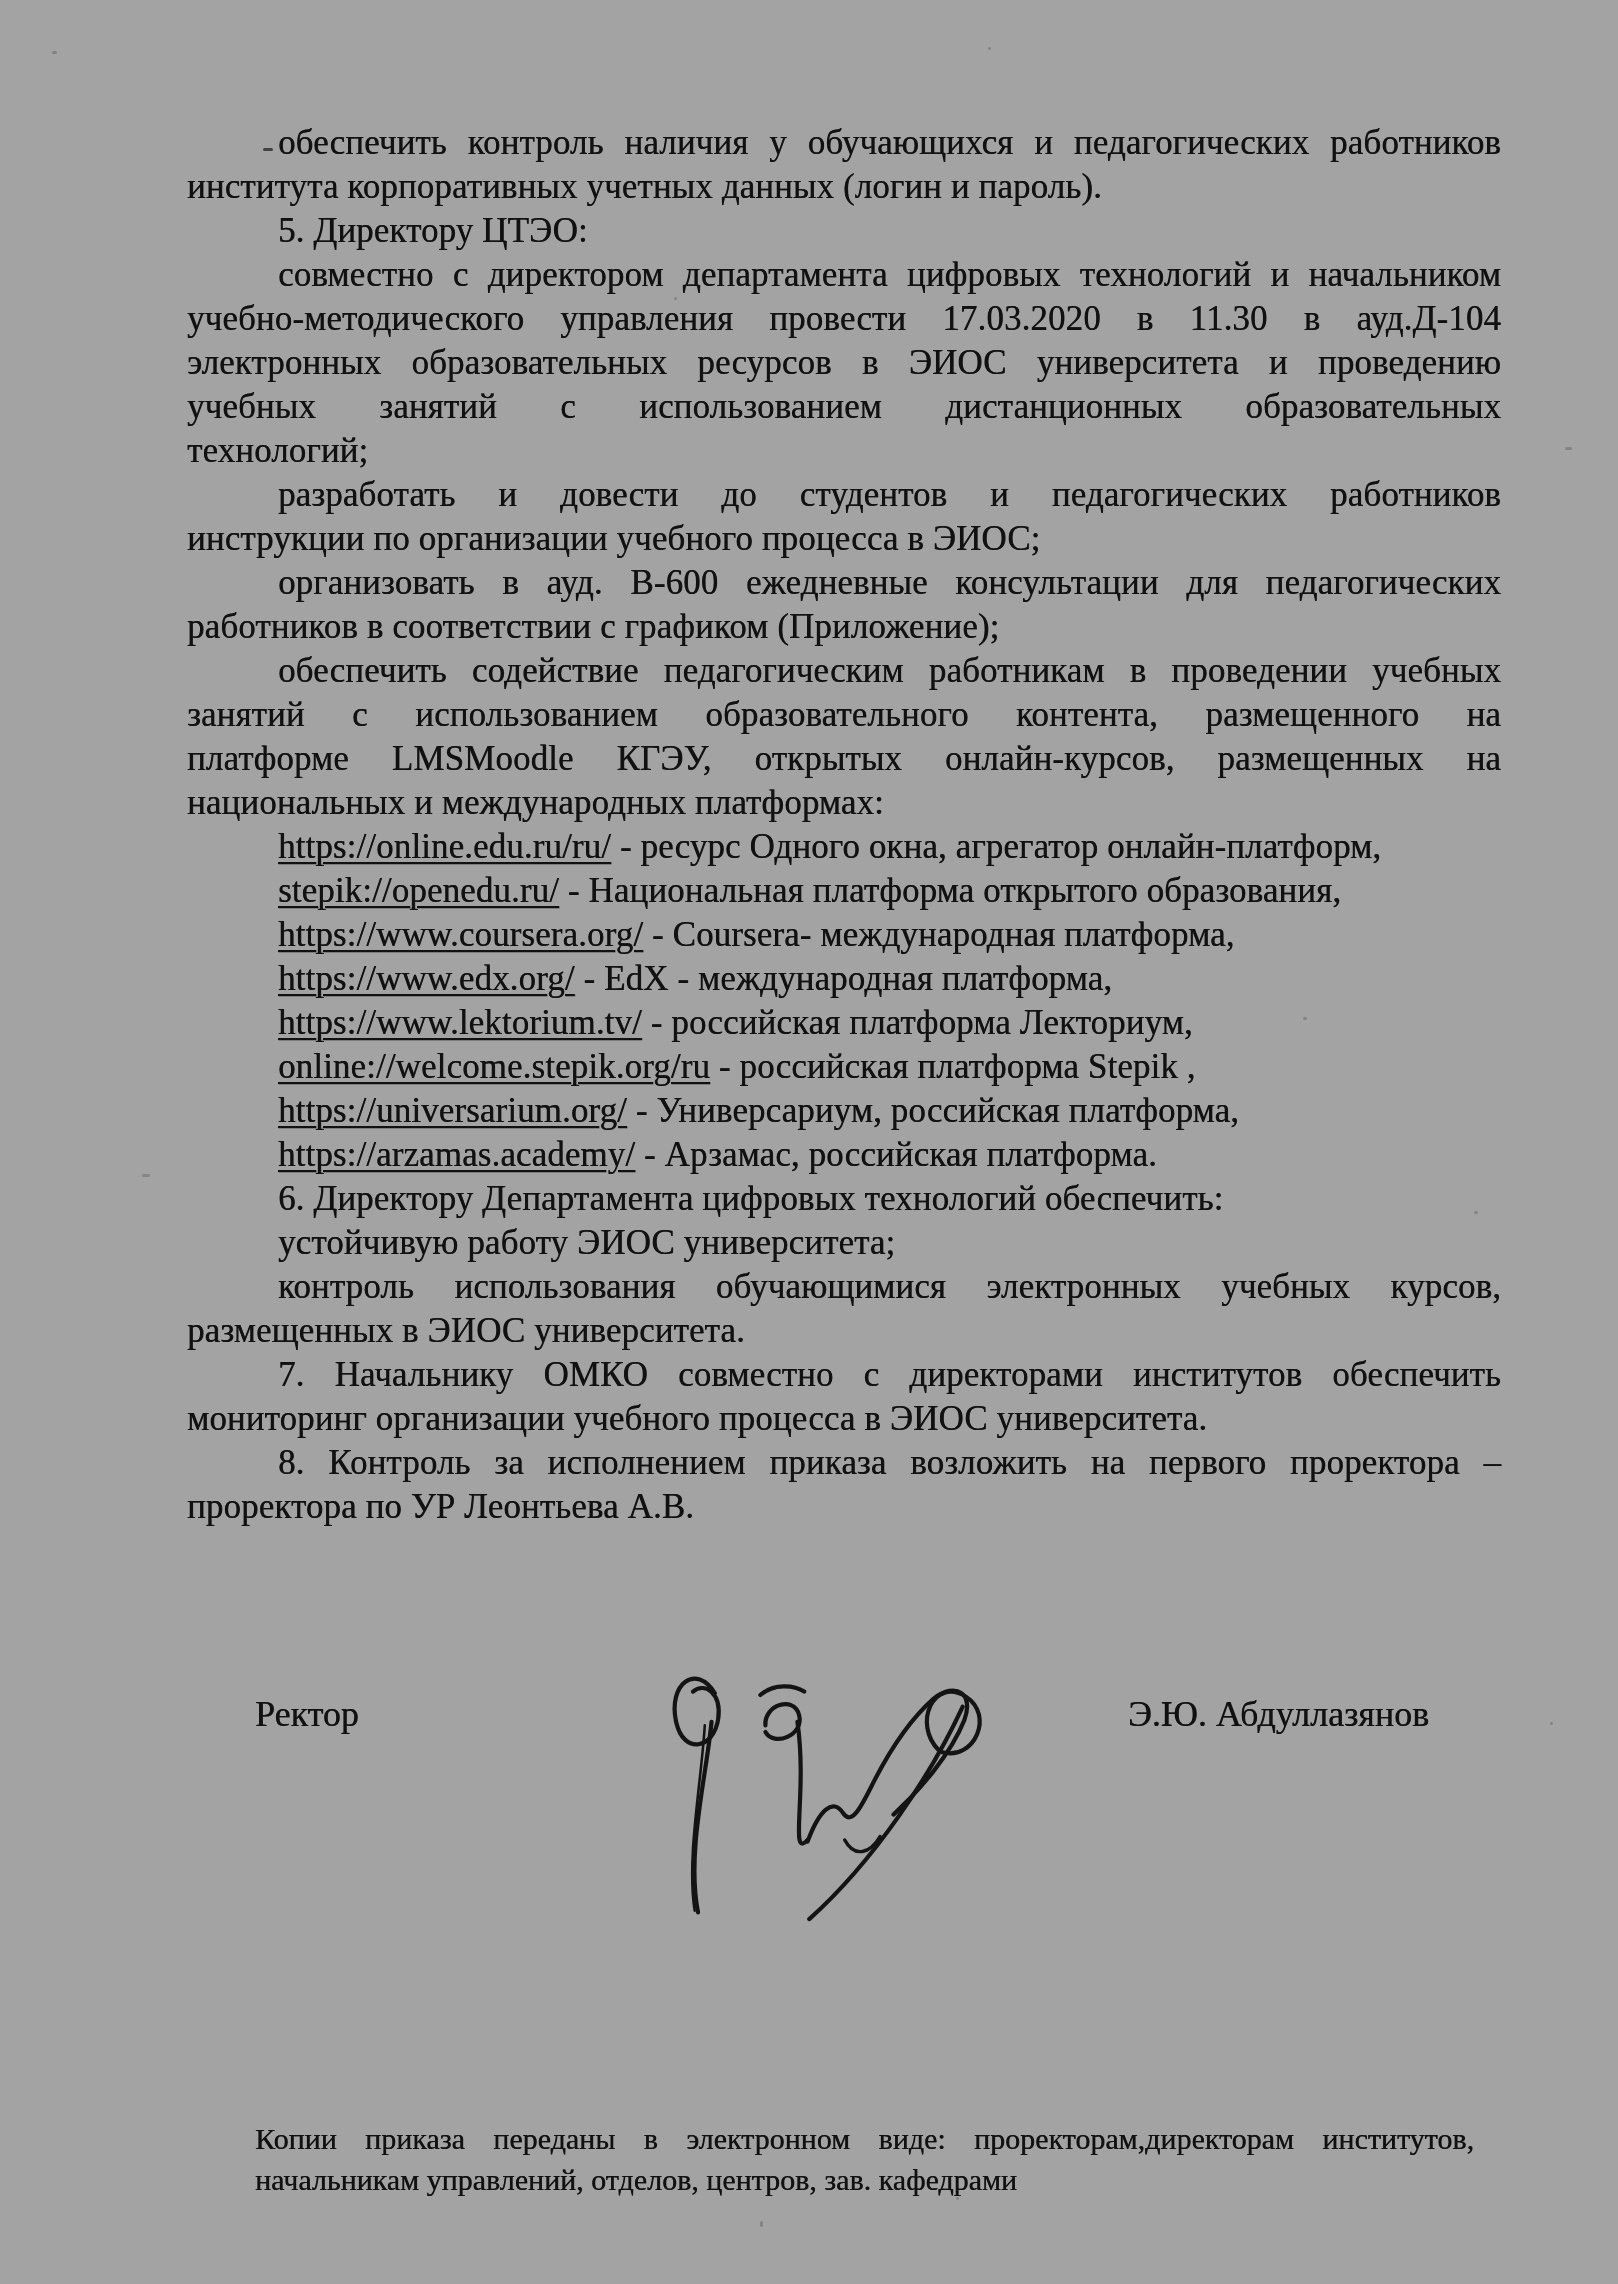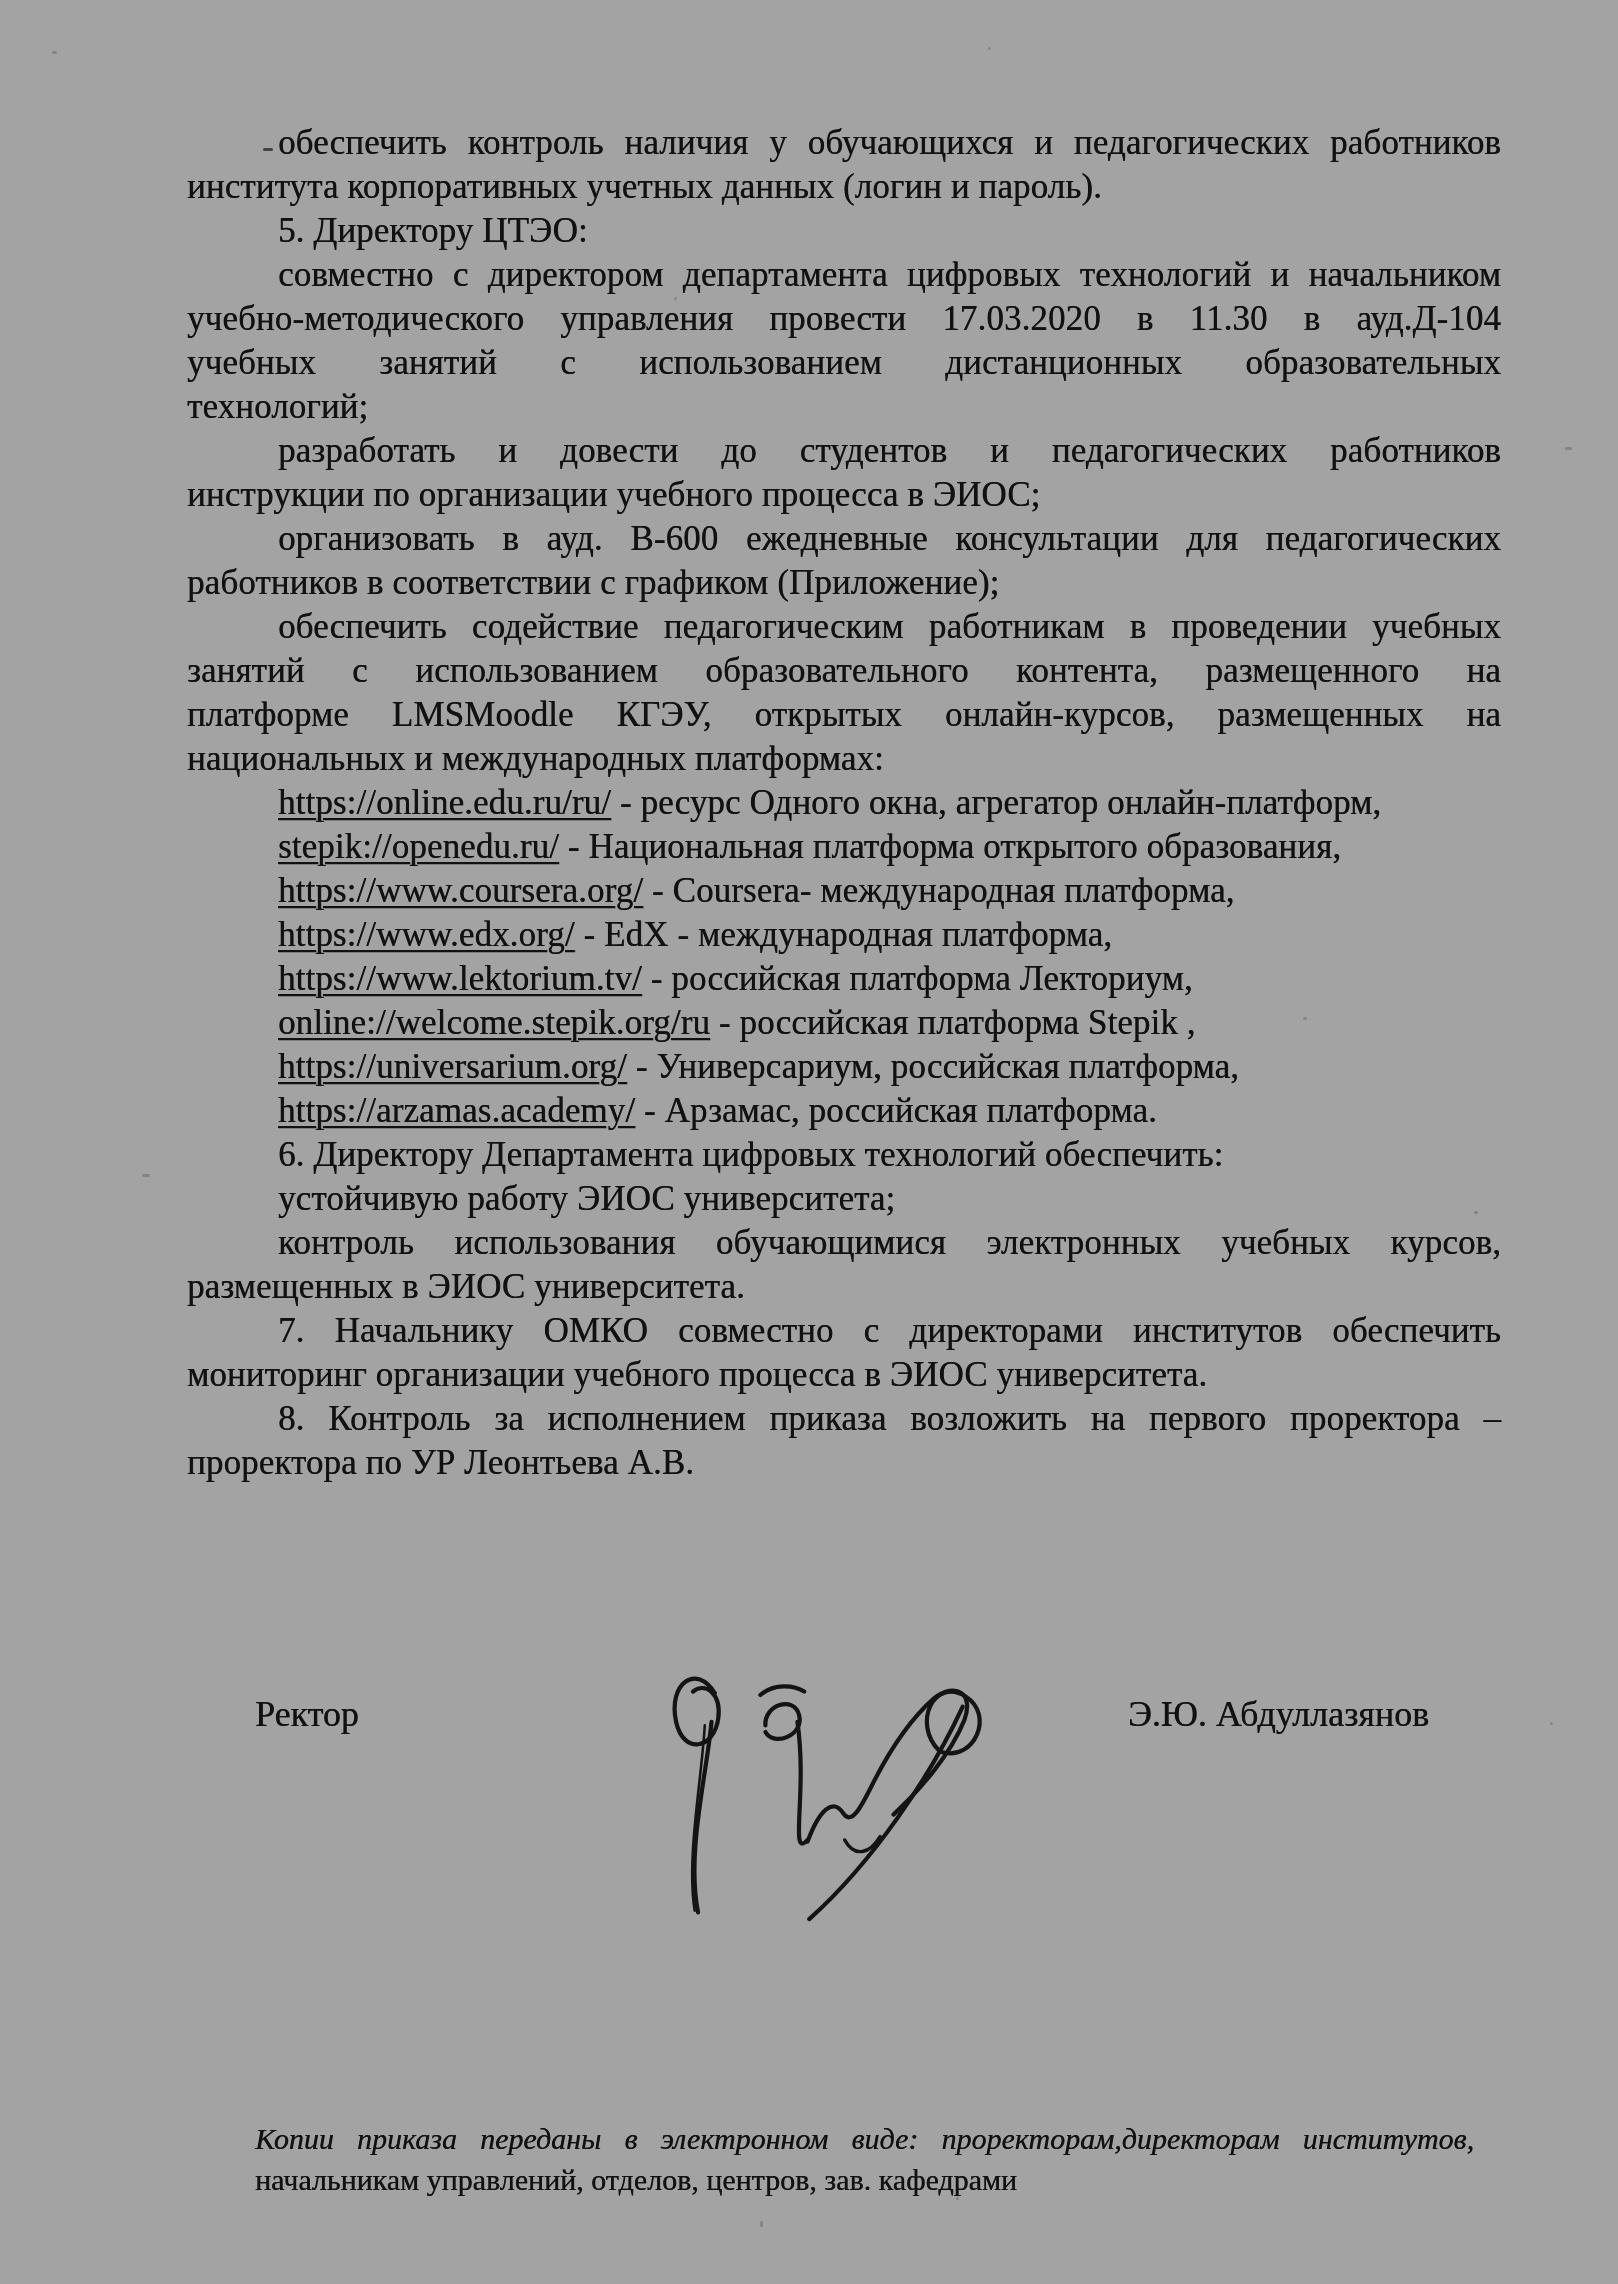--- a/index.html
+++ b/index.html
@@ -29,37 +29,38 @@
 
   .sig-row{ position:absolute; left:0; top:1693px; width:1619px; height:287px; font-size:36px; }
   .sig-role{ position:absolute; left:255px; top:0; }
   .sig-name{ position:absolute; left:1128px; top:0; }
   .sig-auto{ position:absolute; left:634px; top:-52px; width:396px; height:295px; }
 
   .footer-note{
     position:absolute; left:255px; top:2118px; width:1219px;
     font-size:30px; line-height:41px;
   }
-  .footer-note .f1{ text-align:justify; text-align-last:justify;font-style:italic; }
+  .footer-note .f1{ text-align:justify; text-align-last:justify; }
 
   .artifact{ position:absolute; background:#555; border-radius:1.7px; opacity:.75; }
   .artifact.dark{ background:#222; }
   .artifact.faint{ opacity:.4; }
 </style>
 </head>
 <body>
 
 <div class="page">
 
   <div class="body-text ink">
       <div class="line ind j">обеспечить контроль наличия у обучающихся и педагогических работников</div>
       <div class="line">института корпоративных учетных данных (логин и пароль).</div>
       <div class="line ind">5.  Директору ЦТЭО:</div>
       <div class="line ind j">совместно с директором департамента цифровых технологий и начальником</div>
       <div class="line j">учебно-методического управления провести 17.03.2020 в 11.30 в ауд.Д-104</div>
+      <div class="line j">электронных образовательных ресурсов в ЭИОС университета и проведению</div>
       <div class="line j">учебных занятий с использованием дистанционных образовательных</div>
       <div class="line">технологий;</div>
       <div class="line ind j">разработать и довести до студентов и педагогических работников</div>
       <div class="line">инструкции по организации учебного процесса в ЭИОС;</div>
       <div class="line ind j">организовать в ауд. В-600 ежедневные консультации для педагогических</div>
       <div class="line">работников в соответствии с графиком (Приложение);</div>
       <div class="line ind j">обеспечить содействие педагогическим работникам в проведении учебных</div>
       <div class="line j">занятий с использованием образовательного контента, размещенного на</div>
       <div class="line j">платформе LMSMoodle КГЭУ, открытых онлайн-курсов, размещенных на</div>
       <div class="line">национальных и международных платформах:</div>

